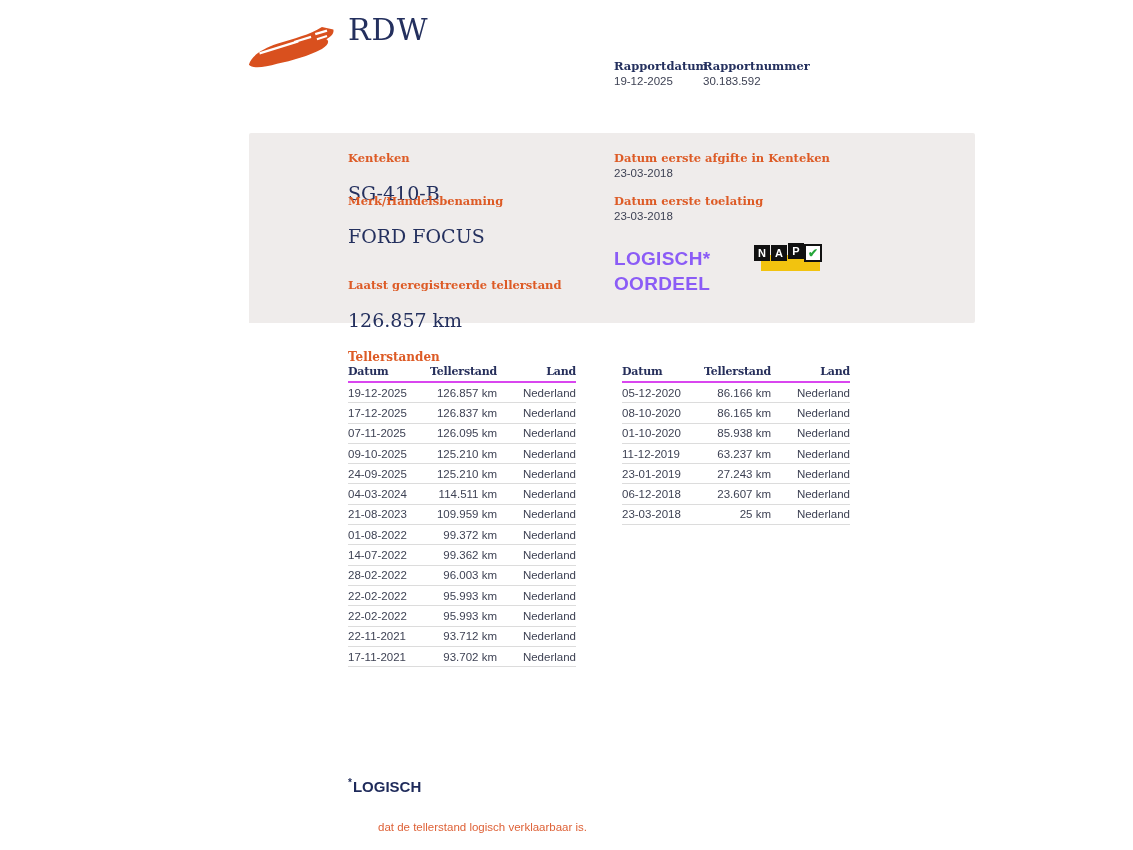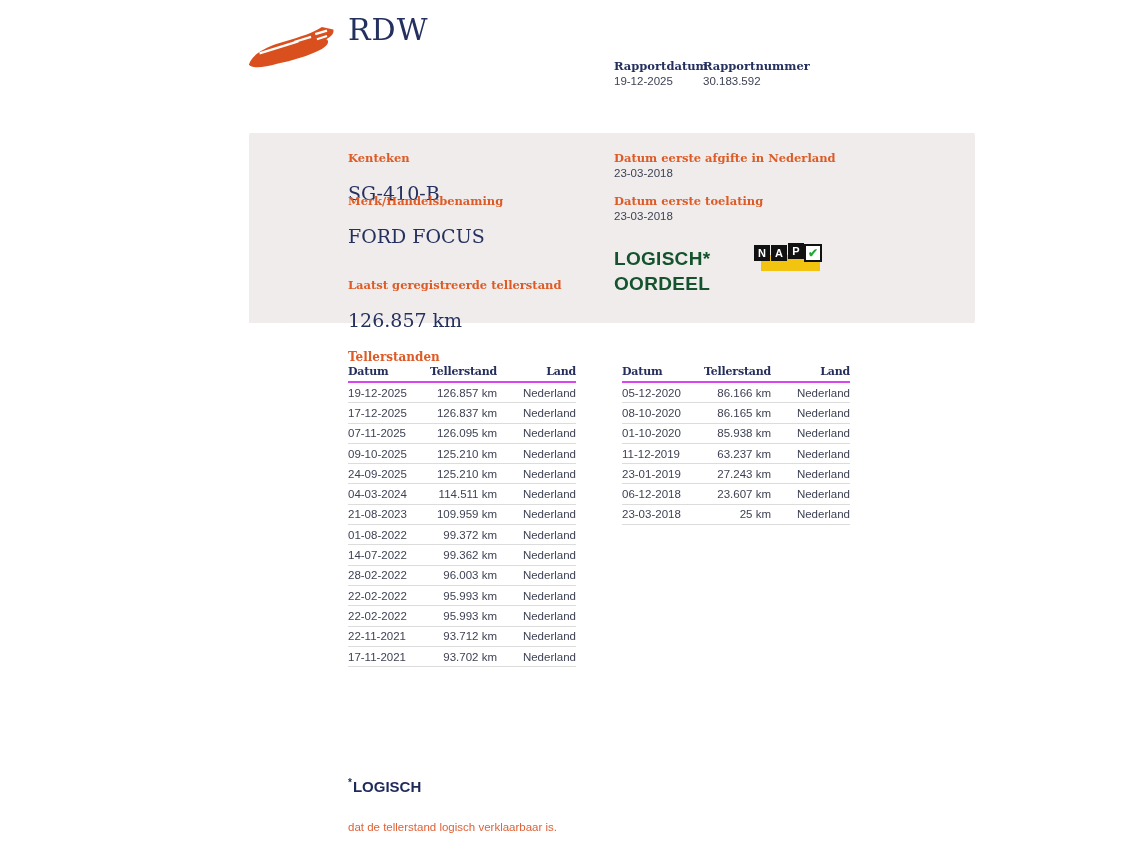--- a/index.html
+++ b/index.html
@@ -28,21 +28,21 @@
   
   .logo{left:248px;top:24px;width:88px;height:48px;}
 
   
   .sumbox{left:249px;top:133px;width:726px;height:190px;background:#EFECEB;border-radius:2px;}
   .sumbox-tail{left:249px;top:307px;width:54px;height:16px;background:#EFECEB;
     clip-path:polygon(0 0,100% 0,66% 100%,0 100%);}
   .box-label{font-size:11.5px;color:#DD5B26;}
   .box-bigval{font-size:19px;color:#24305E;margin-top:16px;}
   .box-smallval{font-size:11.5px;color:#3E4254;}
-  .oordeel{font-size:19px;line-height:25px;color:#14532d;font-weight:bold;letter-spacing:0.3px;}
+  .oordeel{font-size:19px;line-height:25px;color:#8b5cf6;font-weight:bold;letter-spacing:0.3px;}
 
   
   .nap{left:505px;top:110px;width:68px;height:31px;}
   .nap .bar{position:absolute;left:7px;top:12px;width:59px;height:16px;background:#F2C30F;}
   .nap .sq{position:absolute;width:16px;height:16px;background:#111111;color:#ffffff;
     font-size:11px;font-weight:bold;text-align:center;line-height:16px;}
   .nap .chk{position:absolute;left:50px;top:1px;width:14px;height:14px;background:#ffffff;
     border:2px solid #111111;color:#26A63A;font-size:12px;font-weight:bold;
     text-align:center;line-height:14px;}
 
@@ -61,21 +61,21 @@
   .tcell{font-size:11.5px;color:#3E4254;white-space:nowrap;}
   .tcell.c1{text-align:right;}
   .tcell.c2{text-align:right;}
 
   
   .foot-title{left:348px;top:777px;font-size:15px;color:#1E2A5A;
     font-weight:bold;font-family:"Liberation Sans", sans-serif;}
   .foot-title .ast{font-size:10px;vertical-align:6px;margin-right:1px;}
   .foot-line{left:348px;width:540px;font-size:11.5px;color:#DE6137;line-height:19px;}
   .fl1{top:799px;}
-  .fl2{top:818px;}
+  .fl2{top:818px;margin-left:30px;}
 </style>
 </head>
 <body>
 
 <div class="page">
 
   <svg class="abs logo" viewBox="0 0 100 52" xmlns="http://www.w3.org/2000/svg">
     <path fill="#D9501E" d="M1 45 C4 35 16 27 34 21 C52 15 70 11 84 2 L97 5
       C98 9 95 13 89 16 C93 18 91 23 84 27 C69 35 50 40 33 44 C19 48 5 50 1 45 Z"></path>
     <rect fill="#ffffff" x="12" y="24" width="46" height="2.6" transform="rotate(-17 35 25)"></rect>
@@ -91,21 +91,21 @@
   <div class="abs meta-value meta-col2 meta-row2">30.183.592</div>
 
   <div class="abs sumbox">
     <div class="abs box-label slab" style="left:99px;top:18px;">Kenteken</div>
     <div class="abs box-bigval serifval" style="left:99px;top:33px;">SG-410-B</div>
     <div class="abs box-label slab" style="left:99px;top:61px;">Merk/Handelsbenaming</div>
     <div class="abs box-bigval serifval" style="left:99px;top:76px;">FORD FOCUS</div>
     <div class="abs box-label slab" style="left:99px;top:145px;">Laatst geregistreerde tellerstand</div>
     <div class="abs box-bigval serifval" style="left:99px;top:160px;">126.857 km</div>
 
-    <div class="abs box-label slab" style="left:365px;top:18px;">Datum eerste afgifte in Nederland</div>
+    <div class="abs box-label slab" style="left:365px;top:18px;">Datum eerste afgifte in Kenteken</div>
     <div class="abs box-smallval" style="left:365px;top:34px;">23-03-2018</div>
     <div class="abs box-label slab" style="left:365px;top:61px;">Datum eerste toelating</div>
     <div class="abs box-smallval" style="left:365px;top:77px;">23-03-2018</div>
 
     <div class="abs oordeel" style="left:365px;top:113px;">
       <div>LOGISCH*</div>
       <div>OORDEEL</div>
     </div>
 
     <div class="abs nap">

